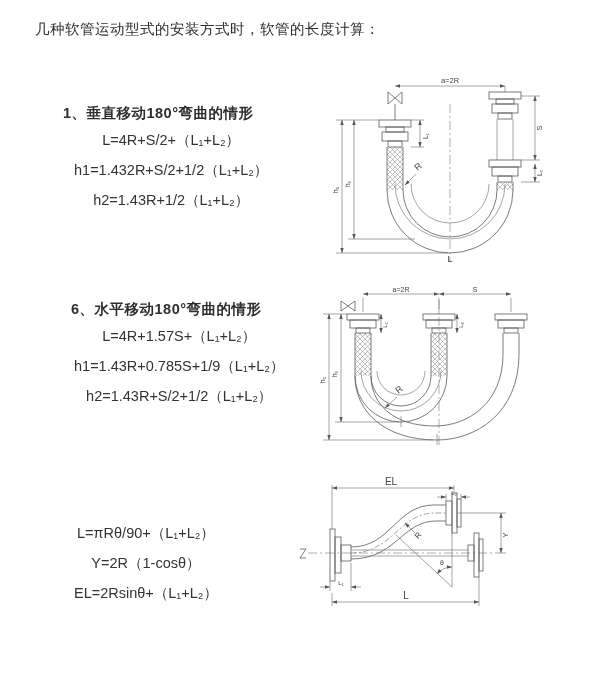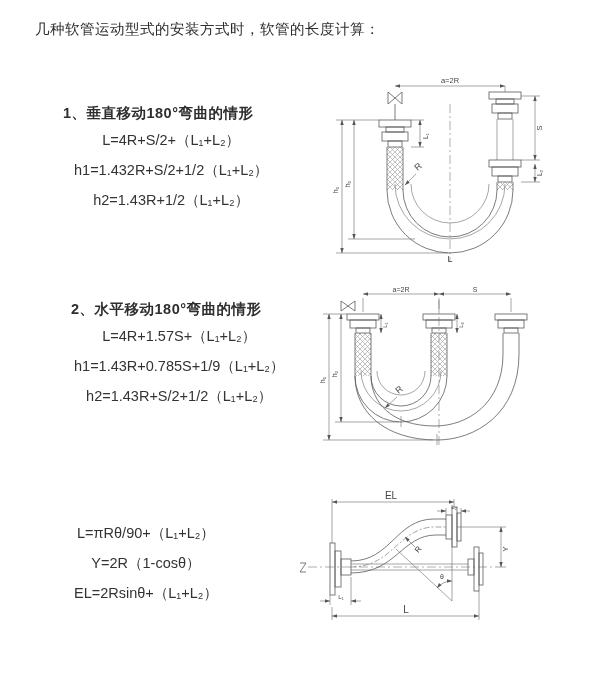--- a/index.html
+++ b/index.html
@@ -110,21 +110,21 @@
 
     <text x="100" y="97" font-size="9" transform="rotate(-40 100 97)" text-anchor="middle">R</text>
     <line class="thin" x1="96" y1="102" x2="85" y2="113" marker-end="url(#a1)"></line>
 
     <text x="130" y="190" font-size="9" text-anchor="middle">L</text>
   </g>
 </svg>
 </div>
 
 <div class="sec" style="top:300px;">
-  <div class="sec-heading">2、水平移动180°弯曲的情形</div>
+  <div class="sec-heading">6、水平移动180°弯曲的情形</div>
   <div class="formulas">
     <div class="formula">L=4R+1.57S+（L₁+L₂）</div>
     <div class="formula">h1=1.43R+0.785S+1/9（L₁+L₂）</div>
     <div class="formula">h2=1.43R+S/2+1/2（L₁+L₂）</div>
   </div>
 </div>
 
 <div class="diag" style="left:315px;top:284px;">
 <svg width="250" height="172" viewBox="0 0 250 172">
   <defs>
@@ -202,21 +202,21 @@
 </div>
 
 <div class="sec" style="top:516px;">
   <div class="formulas">
     <div class="formula">L=πRθ/90+（L₁+L₂）</div>
     <div class="formula">Y=2R（1-cosθ）</div>
     <div class="formula">EL=2Rsinθ+（L₁+L₂）</div>
   </div>
 </div>
 
-<div class="diag" style="left:296px;top:489px;">
+<div class="diag" style="left:296px;top:475px;">
 <svg width="300" height="140" viewBox="0 0 300 140">
   <defs>
     <marker id="a3" viewBox="0 0 10 8" markerWidth="9" markerHeight="7" refX="9.5" refY="4" orient="auto-start-reverse">
       <path d="M0,0.8 L10,4 L0,7.2 Z" fill="#555"></path>
     </marker>
   </defs>
   <g>
 
     <line class="cl" x1="12" y1="78" x2="200" y2="78"></line>
     <path class="ln" d="M4,74 L10,74 L4,83 L10,83"></path>

